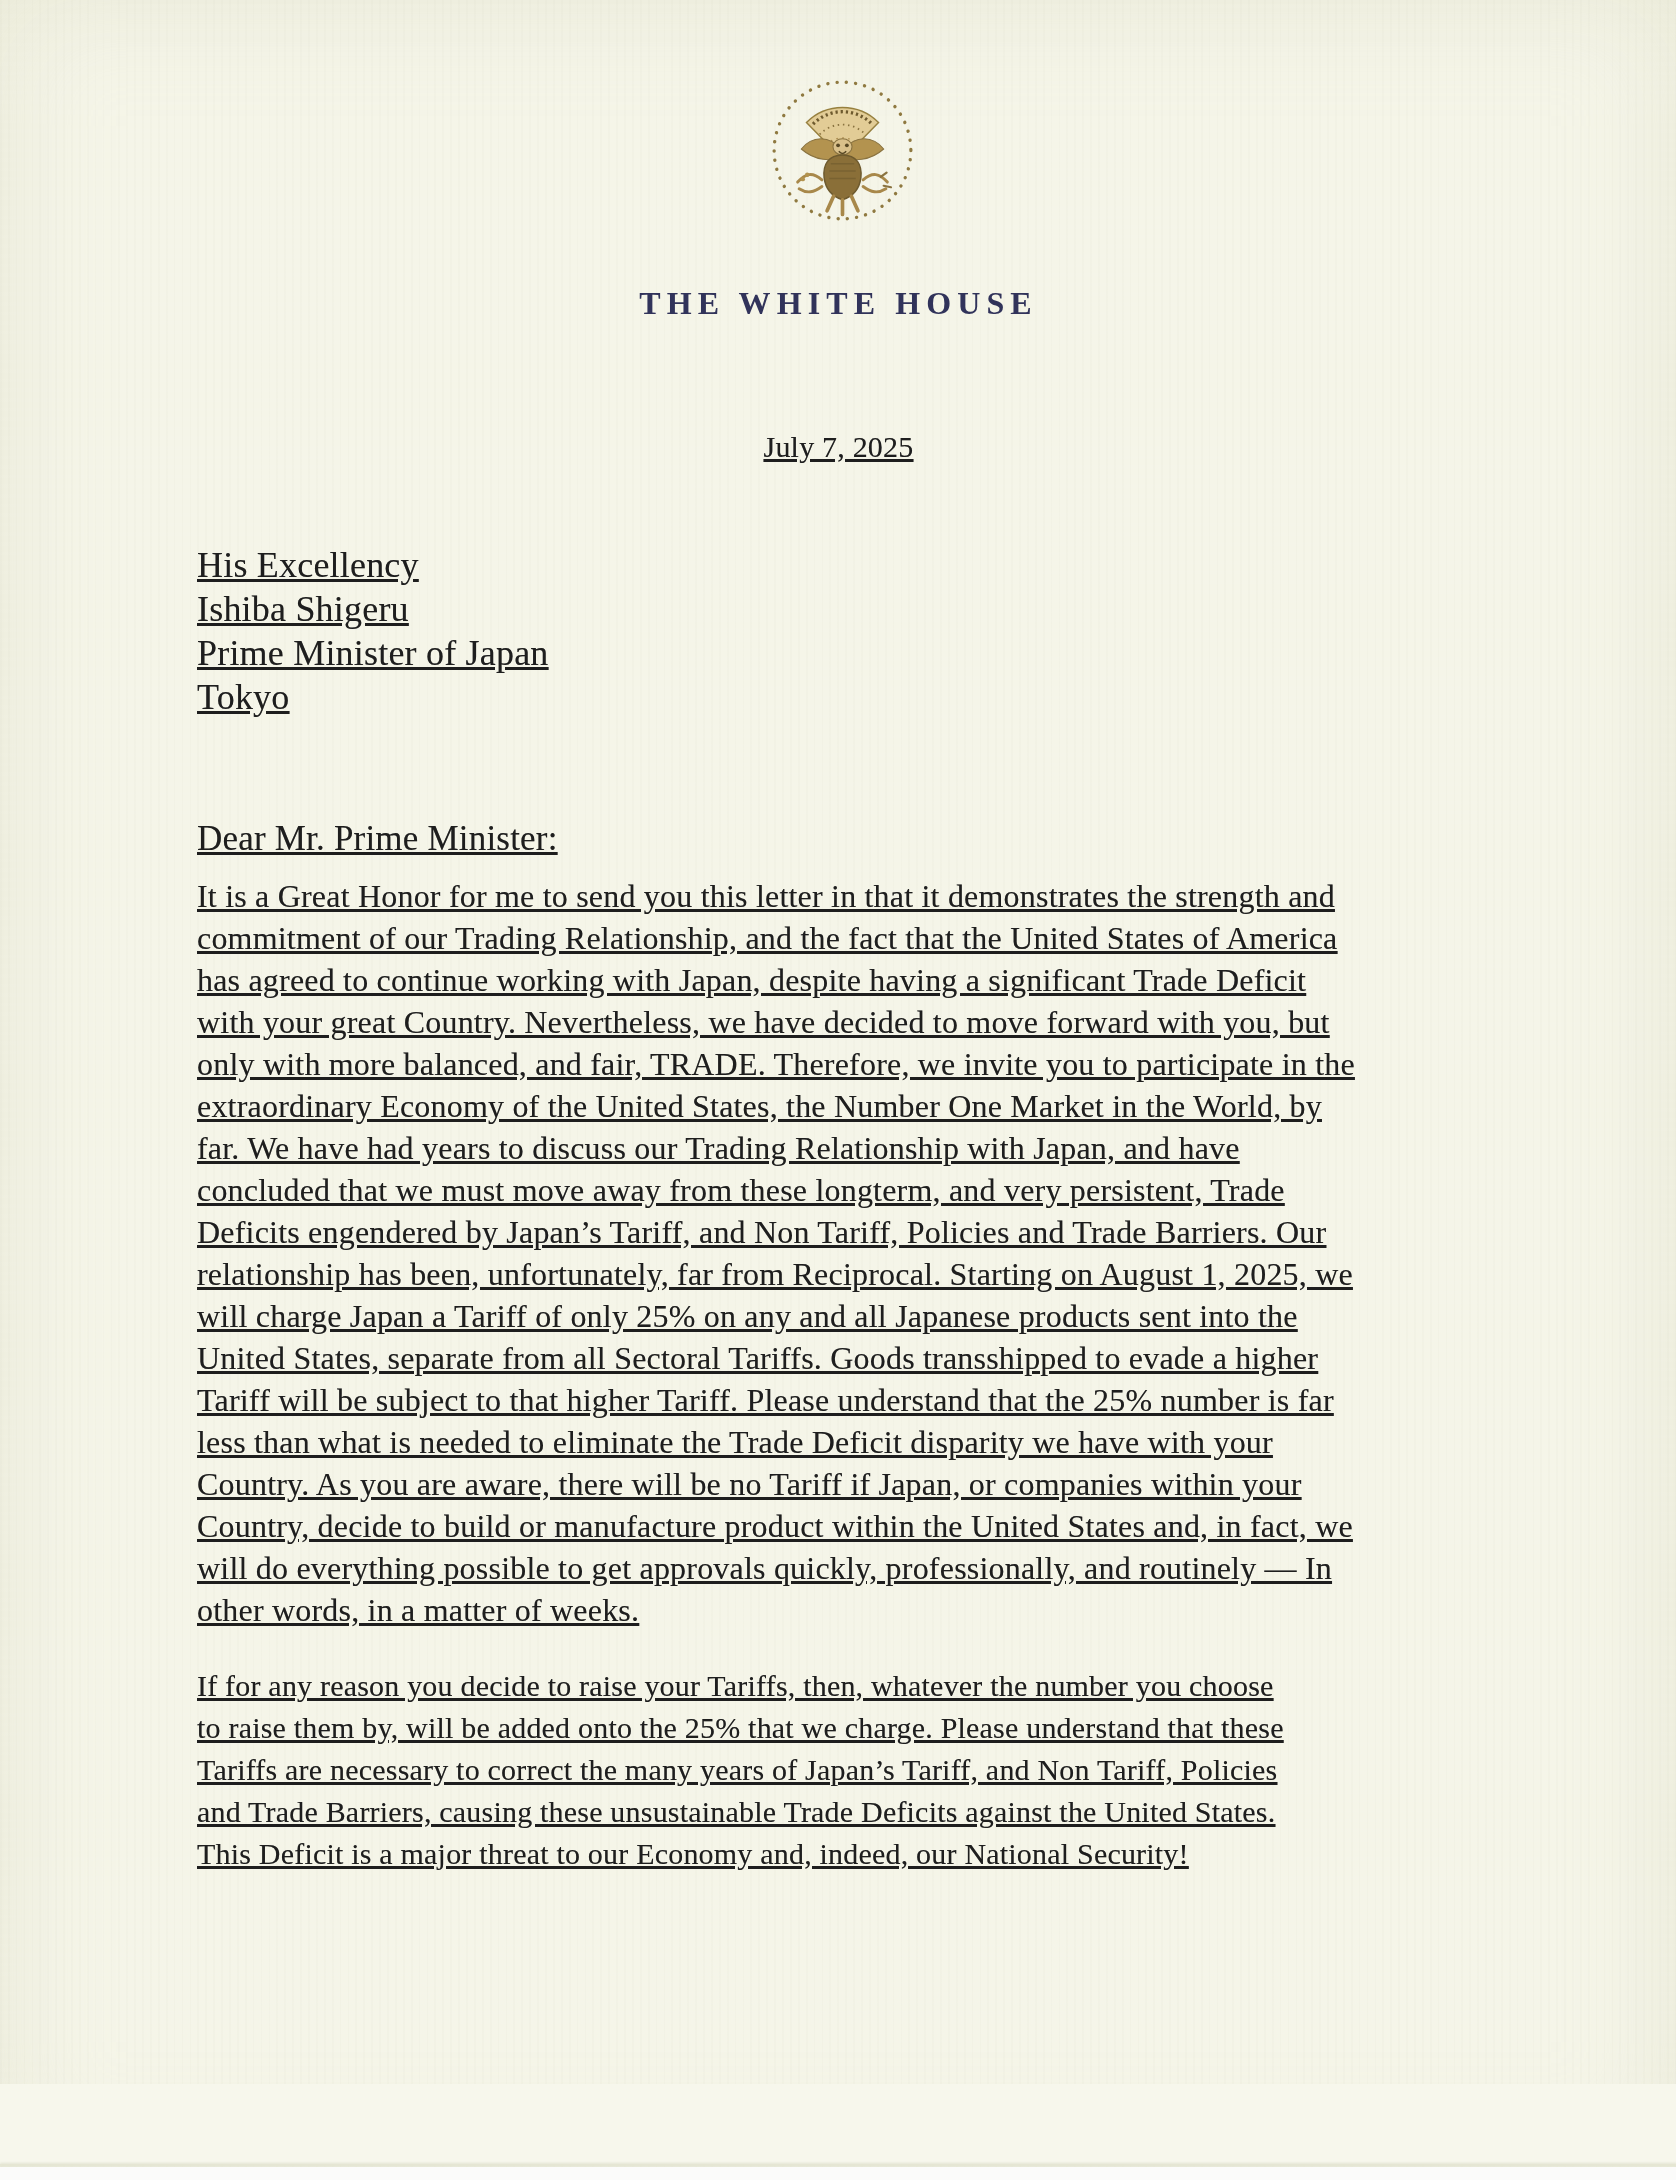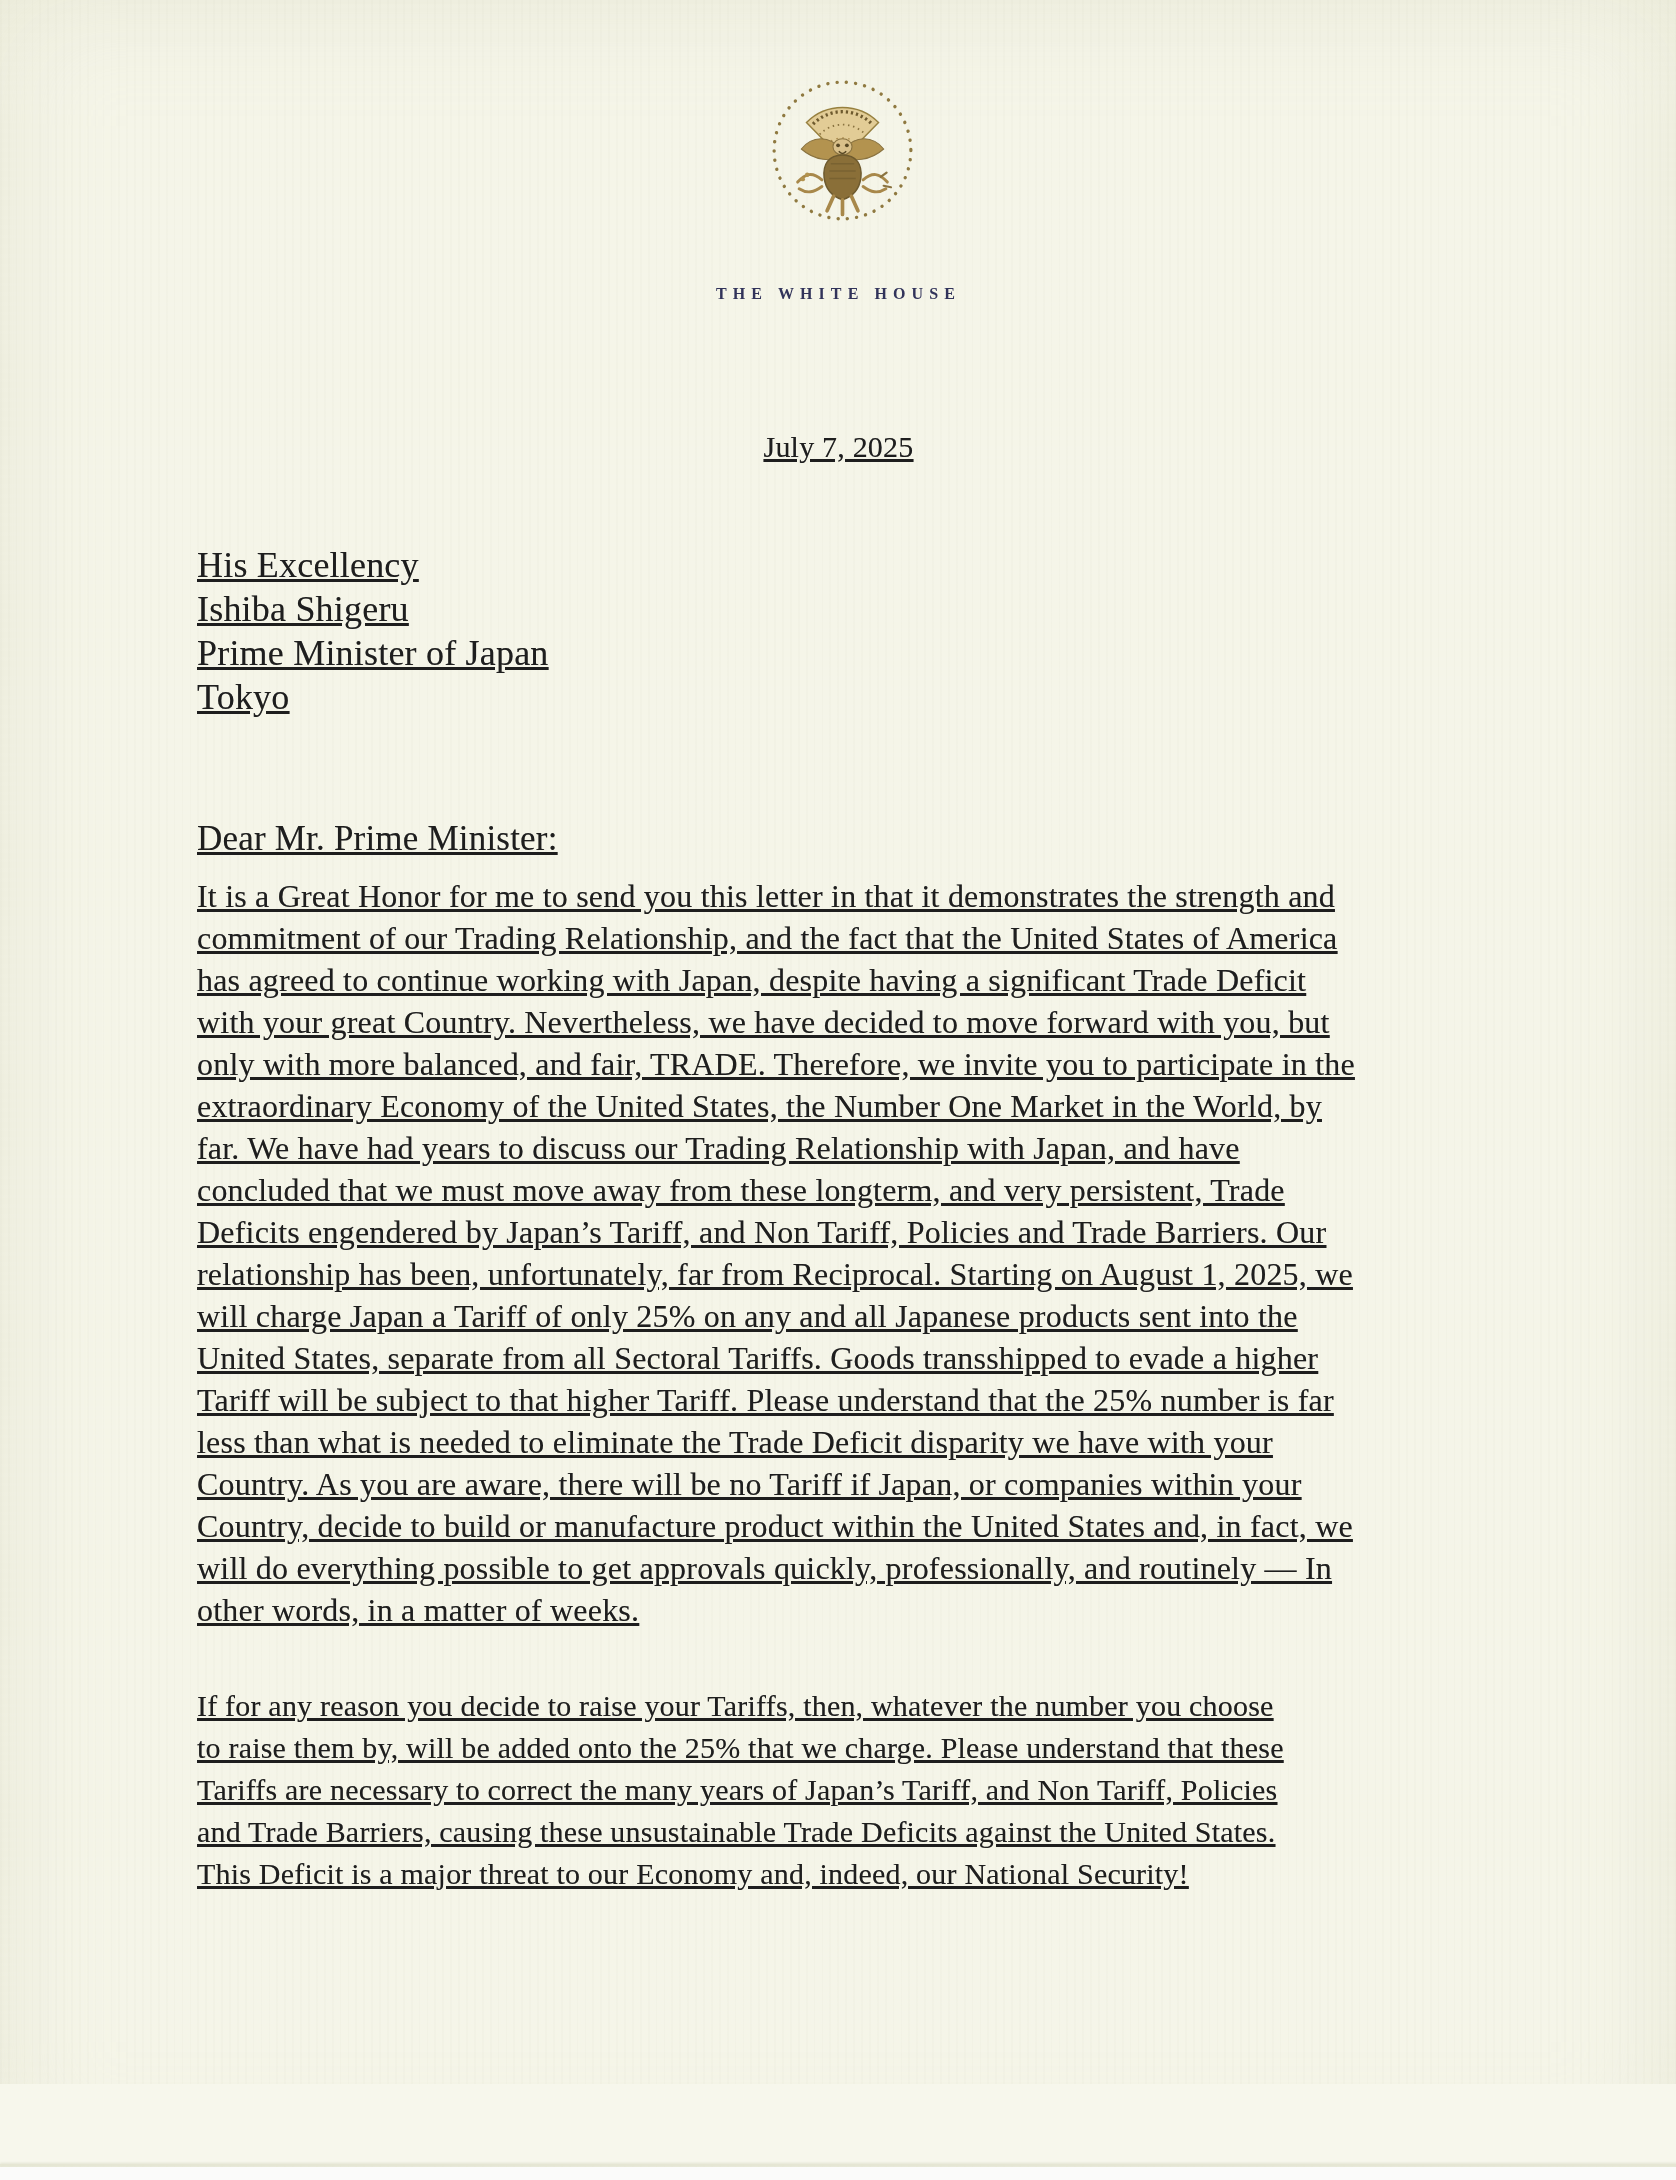--- a/index.html
+++ b/index.html
@@ -67,21 +67,21 @@
     width: 147px;
     height: 147px;
   }
 
   .letterhead-title {
     position: absolute;
     left: 0;
     top: 285px;
     width: 1677px;
     text-align: center;
-    font-size: 16px;
+    font-size: 32px;
     font-weight: bold;
     letter-spacing: 6.1px;
     color: #31335a;
   }
   .letterhead-subtitle {
     position: absolute;
     left: 0;
     top: 344px;
     width: 1677px;
     text-align: center;
@@ -130,21 +130,20 @@
     font-size: 32px;
     line-height: 42px;
   }
   .para-2 {
     position: absolute;
     left: 197px;
     top: 1665px;
     width: 1328px;
     font-size: 30px;
     line-height: 42px;
-    margin-top: 20px;
   }
 </style>
 </head>
 <body>
 
 <div class="page">
   <div class="paper">
 
     <div class="seal">
       <svg viewBox="0 0 200 200" width="147" height="147" aria-hidden="true">

